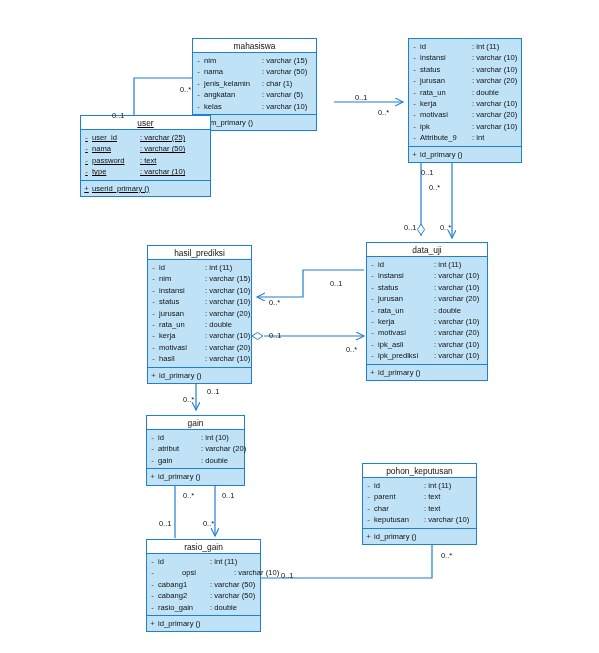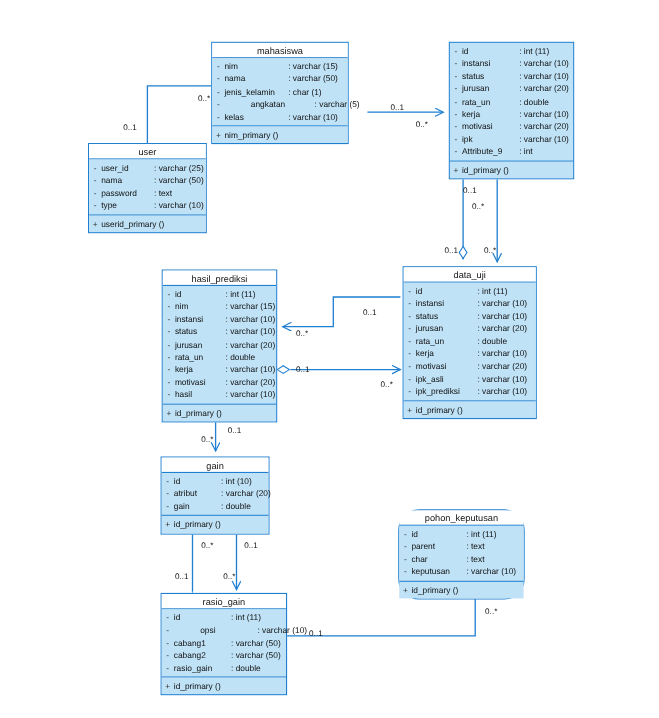--- a/index.html
+++ b/index.html
@@ -125,21 +125,21 @@
             <span class="nm" style="width: 58px;">nama</span>
             <span class="ty">: varchar (50)</span>
           </div>
           <div class="row">
             <span class="vis">-</span>
             <span class="nm" style="width: 58px;">jenis_kelamin</span>
             <span class="ty">: char (1)</span>
           </div>
           <div class="row">
             <span class="vis">-</span>
-            <span class="nm" style="width: 58px; margin-left: 24px;">angkatan</span>
+            <span class="nm" style="width: 58px;">angkatan</span>
             <span class="ty">: varchar (5)</span>
           </div>
           <div class="row">
             <span class="vis">-</span>
             <span class="nm" style="width: 58px;">kelas</span>
             <span class="ty">: varchar (10)</span>
           </div>
         </div>
         <div class="uml-ops">
           <div class="row">
@@ -198,21 +198,21 @@
           </div>
         </div>
         <div class="uml-ops">
           <div class="row">
             <span class="vis">+</span>
             <span class="nm" style="width: 52px;">id_primary ()</span>
             <span class="ty"></span>
           </div>
         </div>
       </div>
-      <div class="uml-class" style="left: 80px; top: 130px; width: 108px;">
+      <div class="uml-class" style="left: 80px; top: 115px; width: 131px; text-decoration: underline;">
         <div class="uml-title">user</div>
         <div class="uml-attrs">
           <div class="row">
             <span class="vis">-</span>
             <span class="nm" style="width: 48px;">user_id</span>
             <span class="ty">: varchar (25)</span>
           </div>
           <div class="row">
             <span class="vis">-</span>
             <span class="nm" style="width: 48px;">nama</span>
@@ -371,21 +371,21 @@
           </div>
         </div>
         <div class="uml-ops">
           <div class="row">
             <span class="vis">+</span>
             <span class="nm" style="width: 43px;">id_primary ()</span>
             <span class="ty"></span>
           </div>
         </div>
       </div>
-      <div class="uml-class" style="left: 362px; top: 463px; width: 115px; border-radius: 19px;">
+      <div class="uml-class" style="left: 362px; top: 463px; width: 115px;">
         <div class="uml-title">pohon_keputusan</div>
         <div class="uml-attrs">
           <div class="row">
             <span class="vis">-</span>
             <span class="nm" style="width: 50px;">id</span>
             <span class="ty">: int (11)</span>
           </div>
           <div class="row">
             <span class="vis">-</span>
             <span class="nm" style="width: 50px;">parent</span>

